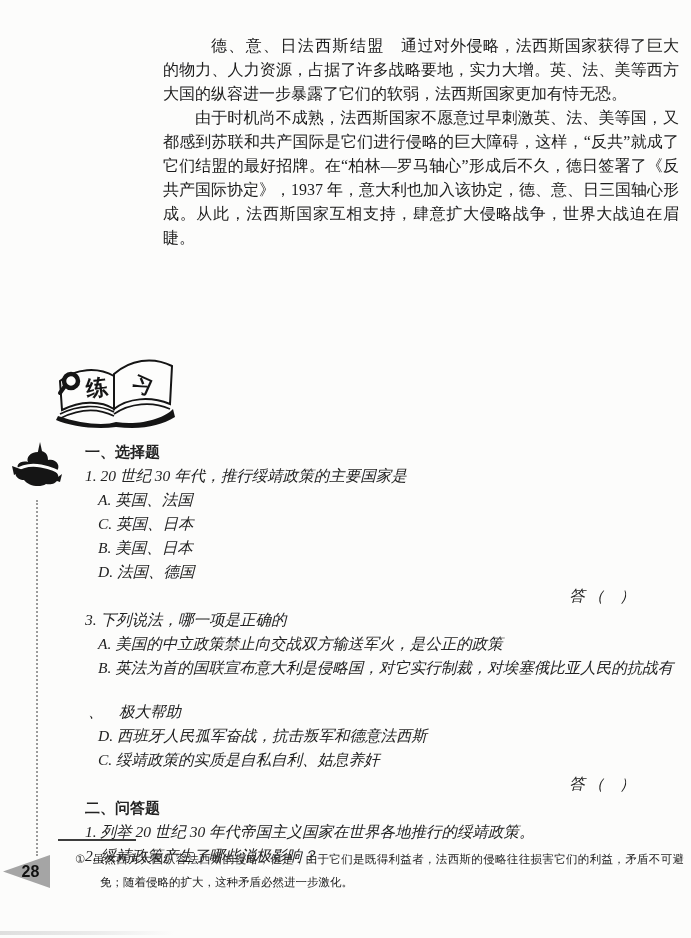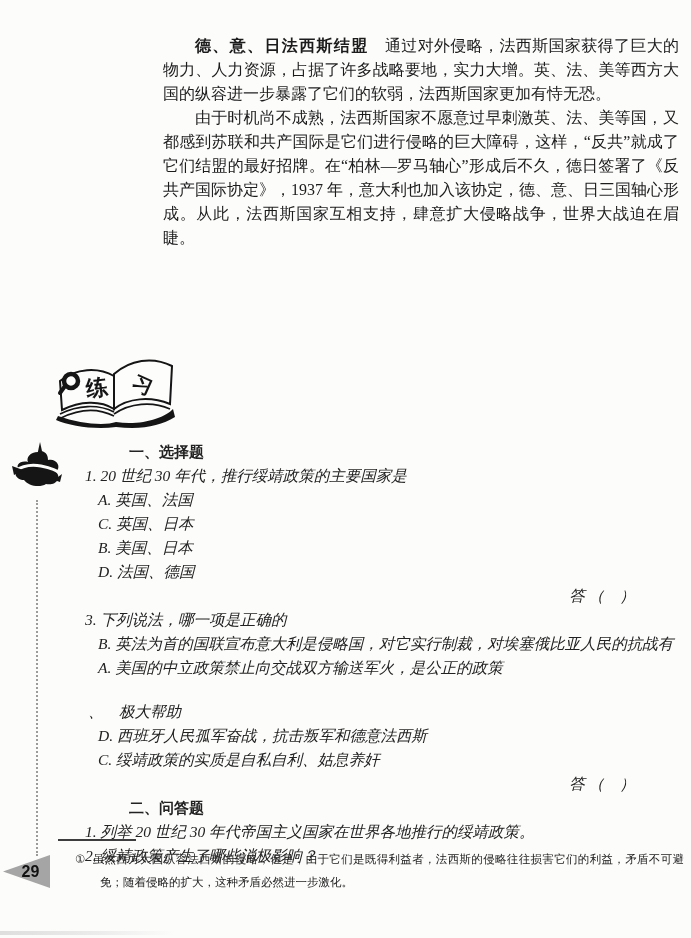--- a/index.html
+++ b/index.html
@@ -8,22 +8,23 @@
     background:#fcfcfb;color:#1c1c1c;
     font-family:"Liberation Serif", serif;
   }
   
   .body-text{
     position:absolute;left:163px;top:34px;width:516px;
     font-size:16px;line-height:24px;text-align:justify;
   }
   .body-text p{margin:0;text-indent:2em;}
   .lead{
-    font-family:"Liberation Sans", sans-serif;font-weight:bold;
+    font-family:"Liberation Sans", sans-serif;font-weight:normal;
     letter-spacing:1px;
+    margin-left:16px;
   }
   .fn-ref{font-size:10px;vertical-align:super;line-height:0;}
   
   .exercise-icon{position:absolute;left:50px;top:354px;width:132px;height:76px;}
   
   .margin-plant{position:absolute;left:10px;top:440px;width:58px;height:62px;}
   .margin-line{
     position:absolute;left:36px;top:500px;height:356px;width:0;
     border-left:2px dotted #9b9b9b;
   }
@@ -39,21 +40,21 @@
     font-family:"Liberation Sans", sans-serif;font-weight:bold;
     font-size:16px;color:#111;
   }
   
   .exercise{
     position:absolute;left:85px;top:440px;width:592px;
     font-size:15.5px;line-height:24px;font-style:italic;color:#222;
   }
   .exercise .ex-title{
     font-family:"Liberation Sans", sans-serif;font-style:normal;
-    font-weight:bold;font-size:15px;margin-left:44px;
+    font-weight:bold;font-size:15px;
   }
   .exercise .opt{padding-left:13px;}
   .exercise .opt-cont{padding-left:3px;margin-top:20px;}
   .exercise .ans{text-align:right;padding-right:42px;}
   
   .footnote-rule{
     position:absolute;left:58px;top:839px;width:78px;height:2px;background:#3d3d3d;
   }
   .footnote{
     position:absolute;left:75px;top:848px;width:584px;
@@ -102,34 +103,34 @@
       <path d="M28 12 C20 12 16 18 18 22 C10 20 4 26 10 30 C2 32 6 40 14 40 C18 46 30 48 36 44 C46 46 52 38 46 32 C52 26 46 18 38 20 C38 12 32 10 28 12 Z" fill="#151515"></path>
       <path d="M4 31 C12 26 22 24 31 26 C41 28 47 30 51 34" stroke="#fcfcfb" stroke-width="3" fill="none"></path>
       <path d="M2 26 L13 30 L4 35 Z" fill="#151515"></path>
       <path d="M52 34 L44 40 L50 42 Z" fill="#151515"></path>
     </svg>
   </div>
 
   <div class="margin-line"></div>
 
   <div class="page-num-tri">
-    <span>29</span>
+    <span>28</span>
   </div>
 
   <div class="exercise">
     <div class="ex-title">一、选择题</div>
     <div class="stem">1. 20 世纪 30 年代，推行绥靖政策的主要国家是</div>
     <div class="opt">A. 英国、法国</div>
     <div class="opt">C. 英国、日本</div>
     <div class="opt">B. 美国、日本</div>
     <div class="opt">D. 法国、德国</div>
     <div class="ans">答 （　）</div>
     <div class="stem">3. 下列说法，哪一项是正确的</div>
+    <div class="opt">A. 美国的中立政策禁止向交战双方输送军火，是公正的政策</div>
     <div class="opt">B. 英法为首的国联宣布意大利是侵略国，对它实行制裁，对埃塞俄比亚人民的抗战有</div>
-    <div class="opt">A. 美国的中立政策禁止向交战双方输送军火，是公正的政策</div>
     <div class="opt-cont">、　极大帮助</div>
     <div class="opt">D. 西班牙人民孤军奋战，抗击叛军和德意法西斯</div>
     <div class="opt">C. 绥靖政策的实质是自私自利、姑息养奸</div>
     <div class="ans">答 （　）</div>
     <div class="ex-title">二、问答题</div>
     <div class="stem">1. 列举 20 世纪 30 年代帝国主义国家在世界各地推行的绥靖政策。</div>
     <div class="stem">2. 绥靖政策产生了哪些消极影响？</div>
   </div>
 
   <div class="footnote-rule"></div>

